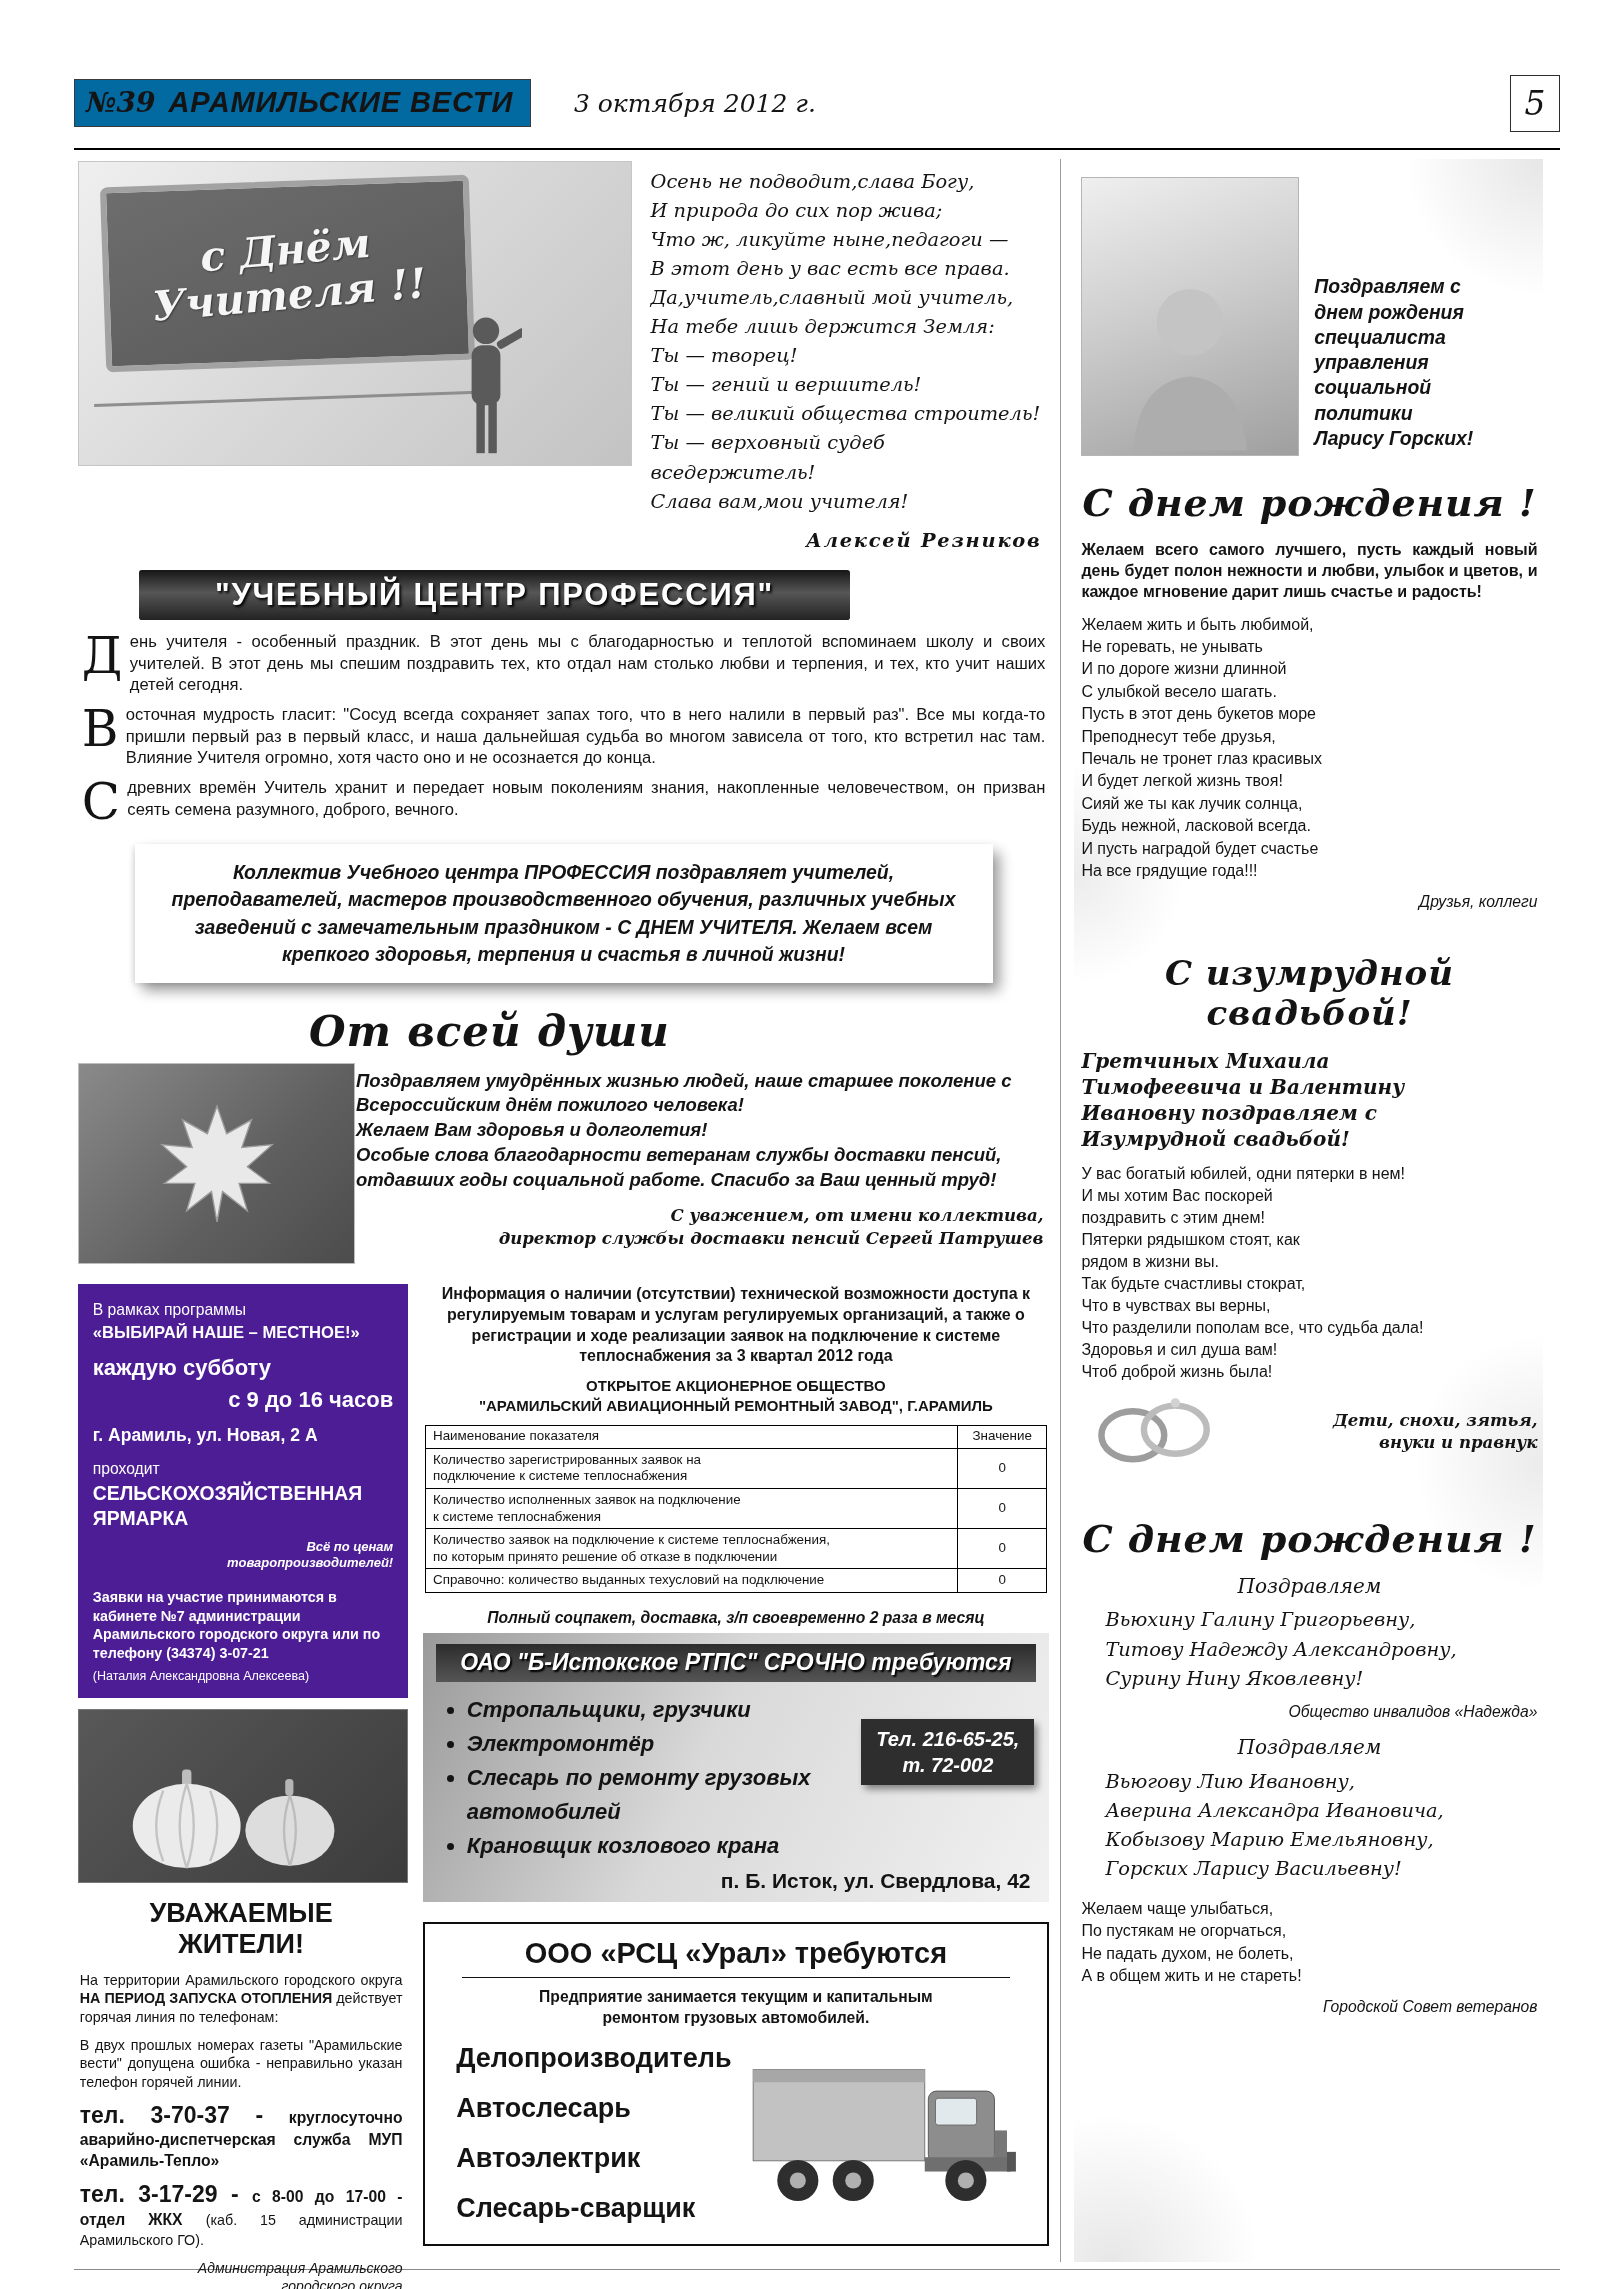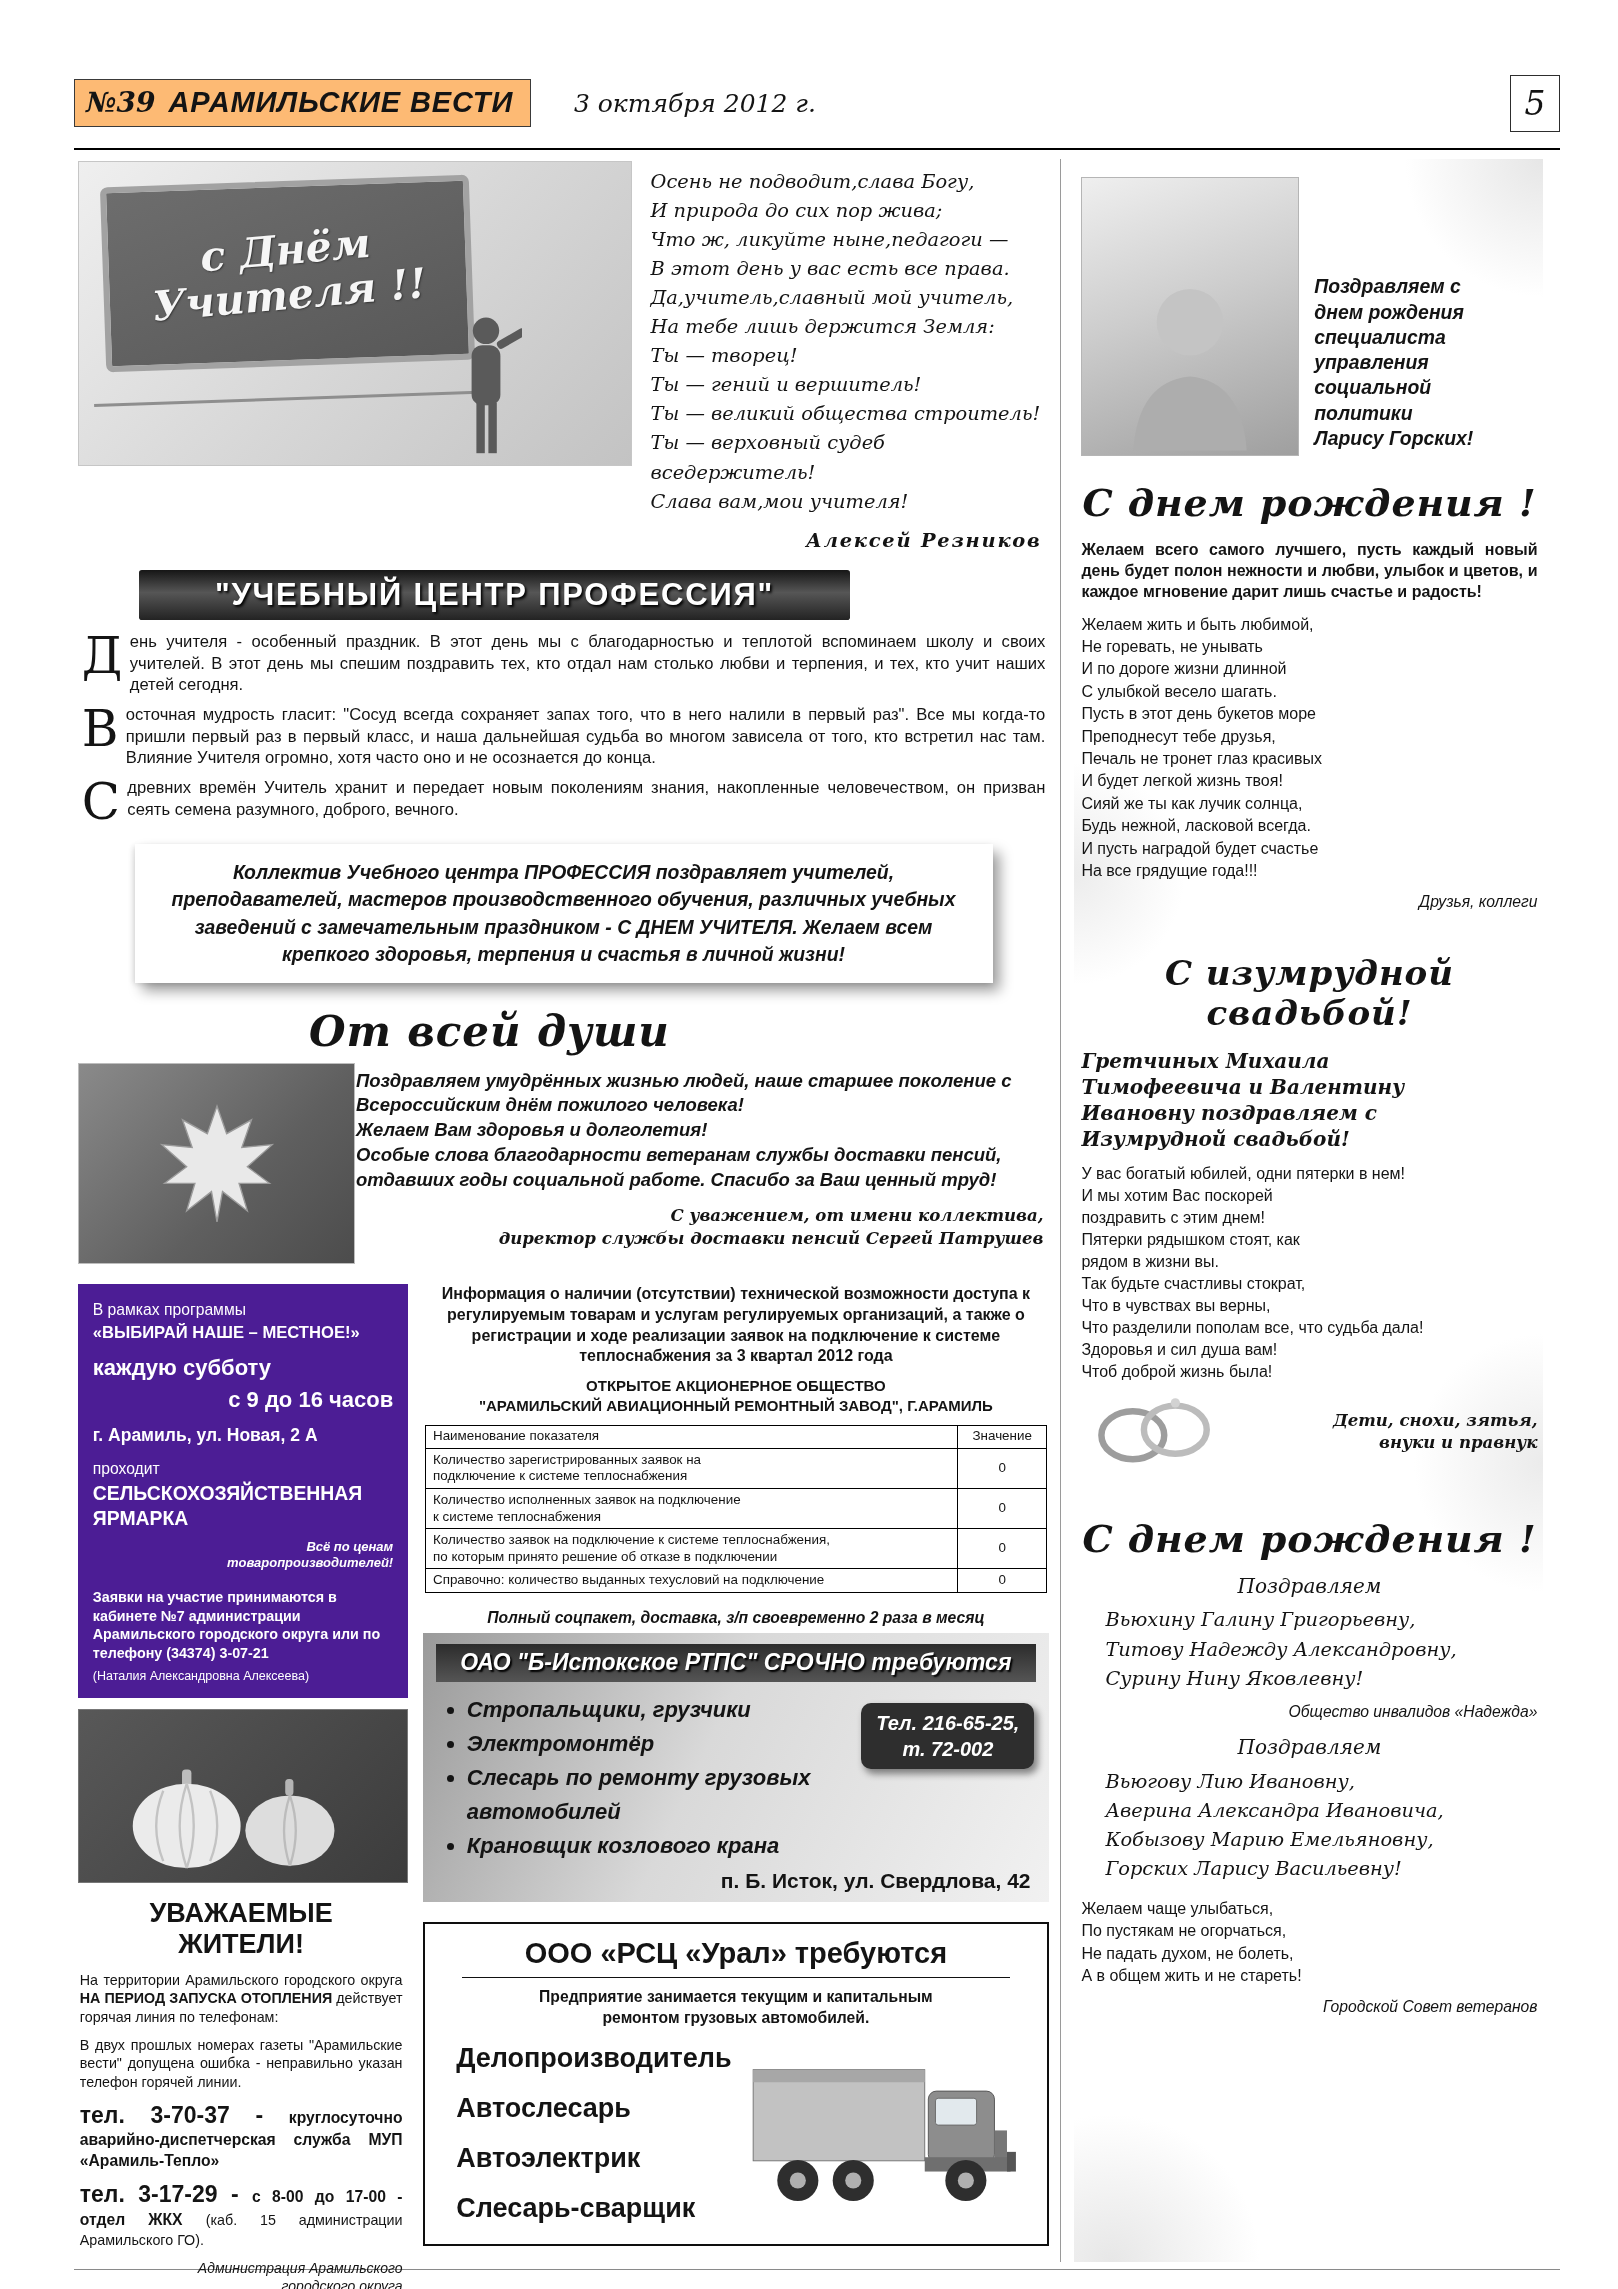--- a/index.html
+++ b/index.html
@@ -5,21 +5,21 @@
   * { margin:0; padding:0; box-sizing:border-box; }
   html,body { background:#fff; }
   body {
     width:1619px; height:2290px; position:relative; overflow:hidden;
     color:#141414; font-family:"Liberation Sans", sans-serif;
   }
   .pre { white-space:pre-line; }
 
   
   .hdr { position:absolute; top:79px; left:74px; right:59px; height:66px; }
-  .masthead-box { display:inline-flex; align-items:baseline; gap:13px; border:1.8px solid #3a3a3a; padding:5.5px 16.6px 7.4px 11px; background:#fdba74;justify-content:flex-end; }
+  .masthead-box { display:inline-flex; align-items:baseline; gap:13px; border:1.8px solid #3a3a3a; padding:5.5px 16.6px 7.4px 11px; background:#0369a1;justify-content:flex-end; }
   .issue-no { font-family:"DejaVu Serif", serif; font-style:italic; font-weight:bold; font-size:28px; }
   .masthead-title { font-weight:bold; font-style:italic; font-size:29px; letter-spacing:0.9px; }
   .hdr-date { font-family:"DejaVu Serif", serif; font-style:italic; font-size:25px; margin-left:39px; }
   .page-no-box { position:absolute; right:0; top:-3.7px; width:50px; height:57px; border:1.8px solid #2d2d2d; display:flex; align-items:center; justify-content:center;
     font-family:"DejaVu Serif", serif; font-style:italic; font-size:33px; }
   .hdr-rule { position:absolute; top:148px; left:74px; right:59px; border-top:2.8px solid #000; }
   .bottom-rule { position:absolute; bottom:20px; left:74px; right:59px; border-top:0.9px solid #8a8a8a; }
   .col-divider { position:absolute; left:1060px; top:159px; bottom:28px; border-left:0.9px solid #9a9a9a; }
 
   
@@ -101,22 +101,22 @@
   .heat-table .c-val { width:89px; text-align:center; }
   .heat-table th { font-weight:normal; }
 
   .rtps { margin-top:16.6px; }
   .rtps-topline { font-weight:bold; font-style:italic; font-size:15.7px; text-align:center; }
   .rtps-box { margin-top:5.5px; position:relative; padding:11px 13px 9.2px;
     background:linear-gradient(115deg,#9a9a9a 0%,#d9d9d9 45%,#f1f1f1 100%); }
   .rtps-title { background:linear-gradient(180deg,#2c2c2c,#555); color:#fff; font-weight:bold; font-style:italic; font-size:23px;
     text-align:center; padding:5.5px 7.4px; text-shadow:1.8px 1.8px 1.8px #000; }
   .rtps-jobs { margin:11px 0 0 31px; width:406px; font-weight:bold; font-style:italic; font-size:22px; line-height:1.55; }
-  .rtps-phone { position:absolute; right:14.8px; top:70px; background:#2e2e2e; color:#fff; font-weight:bold; font-style:italic;
-    font-size:20px; line-height:1.3; text-align:center; padding:7.4px 14.8px; box-shadow:3.7px 4.6px 7.4px rgba(0,0,0,.45);border-radius:10px; }
+  .rtps-phone { position:absolute; right:14.8px; top:86px; background:#2e2e2e; color:#fff; font-weight:bold; font-style:italic;
+    font-size:20px; line-height:1.3; text-align:center; padding:7.4px 14.8px; box-shadow:3.7px 4.6px 7.4px rgba(0,0,0,.45); }
   .rtps-addr { text-align:right; font-weight:bold; font-size:21px; margin-top:5.5px; padding-right:5.5px; }
 
   .ural { margin-top:20px; border:2.8px solid #0e0e0e; padding:13px 14.8px 11px; }
   .ural-title { font-weight:bold; font-size:29px; text-align:center; padding-bottom:7.4px; margin:0 22px; border-bottom:1.8px solid #111; }
   .ural-sub { font-weight:bold; font-size:15.7px; text-align:center; margin-top:9.2px; line-height:1.3; }
   .ural-row { display:flex; align-items:center; margin-top:5.5px; }
   .ural-jobs { font-weight:bold; font-size:27px; line-height:1.85; margin-left:16.6px; flex:1; }
   .truck-img { width:286px; height:194px; flex:0 0 auto; }
 
   

